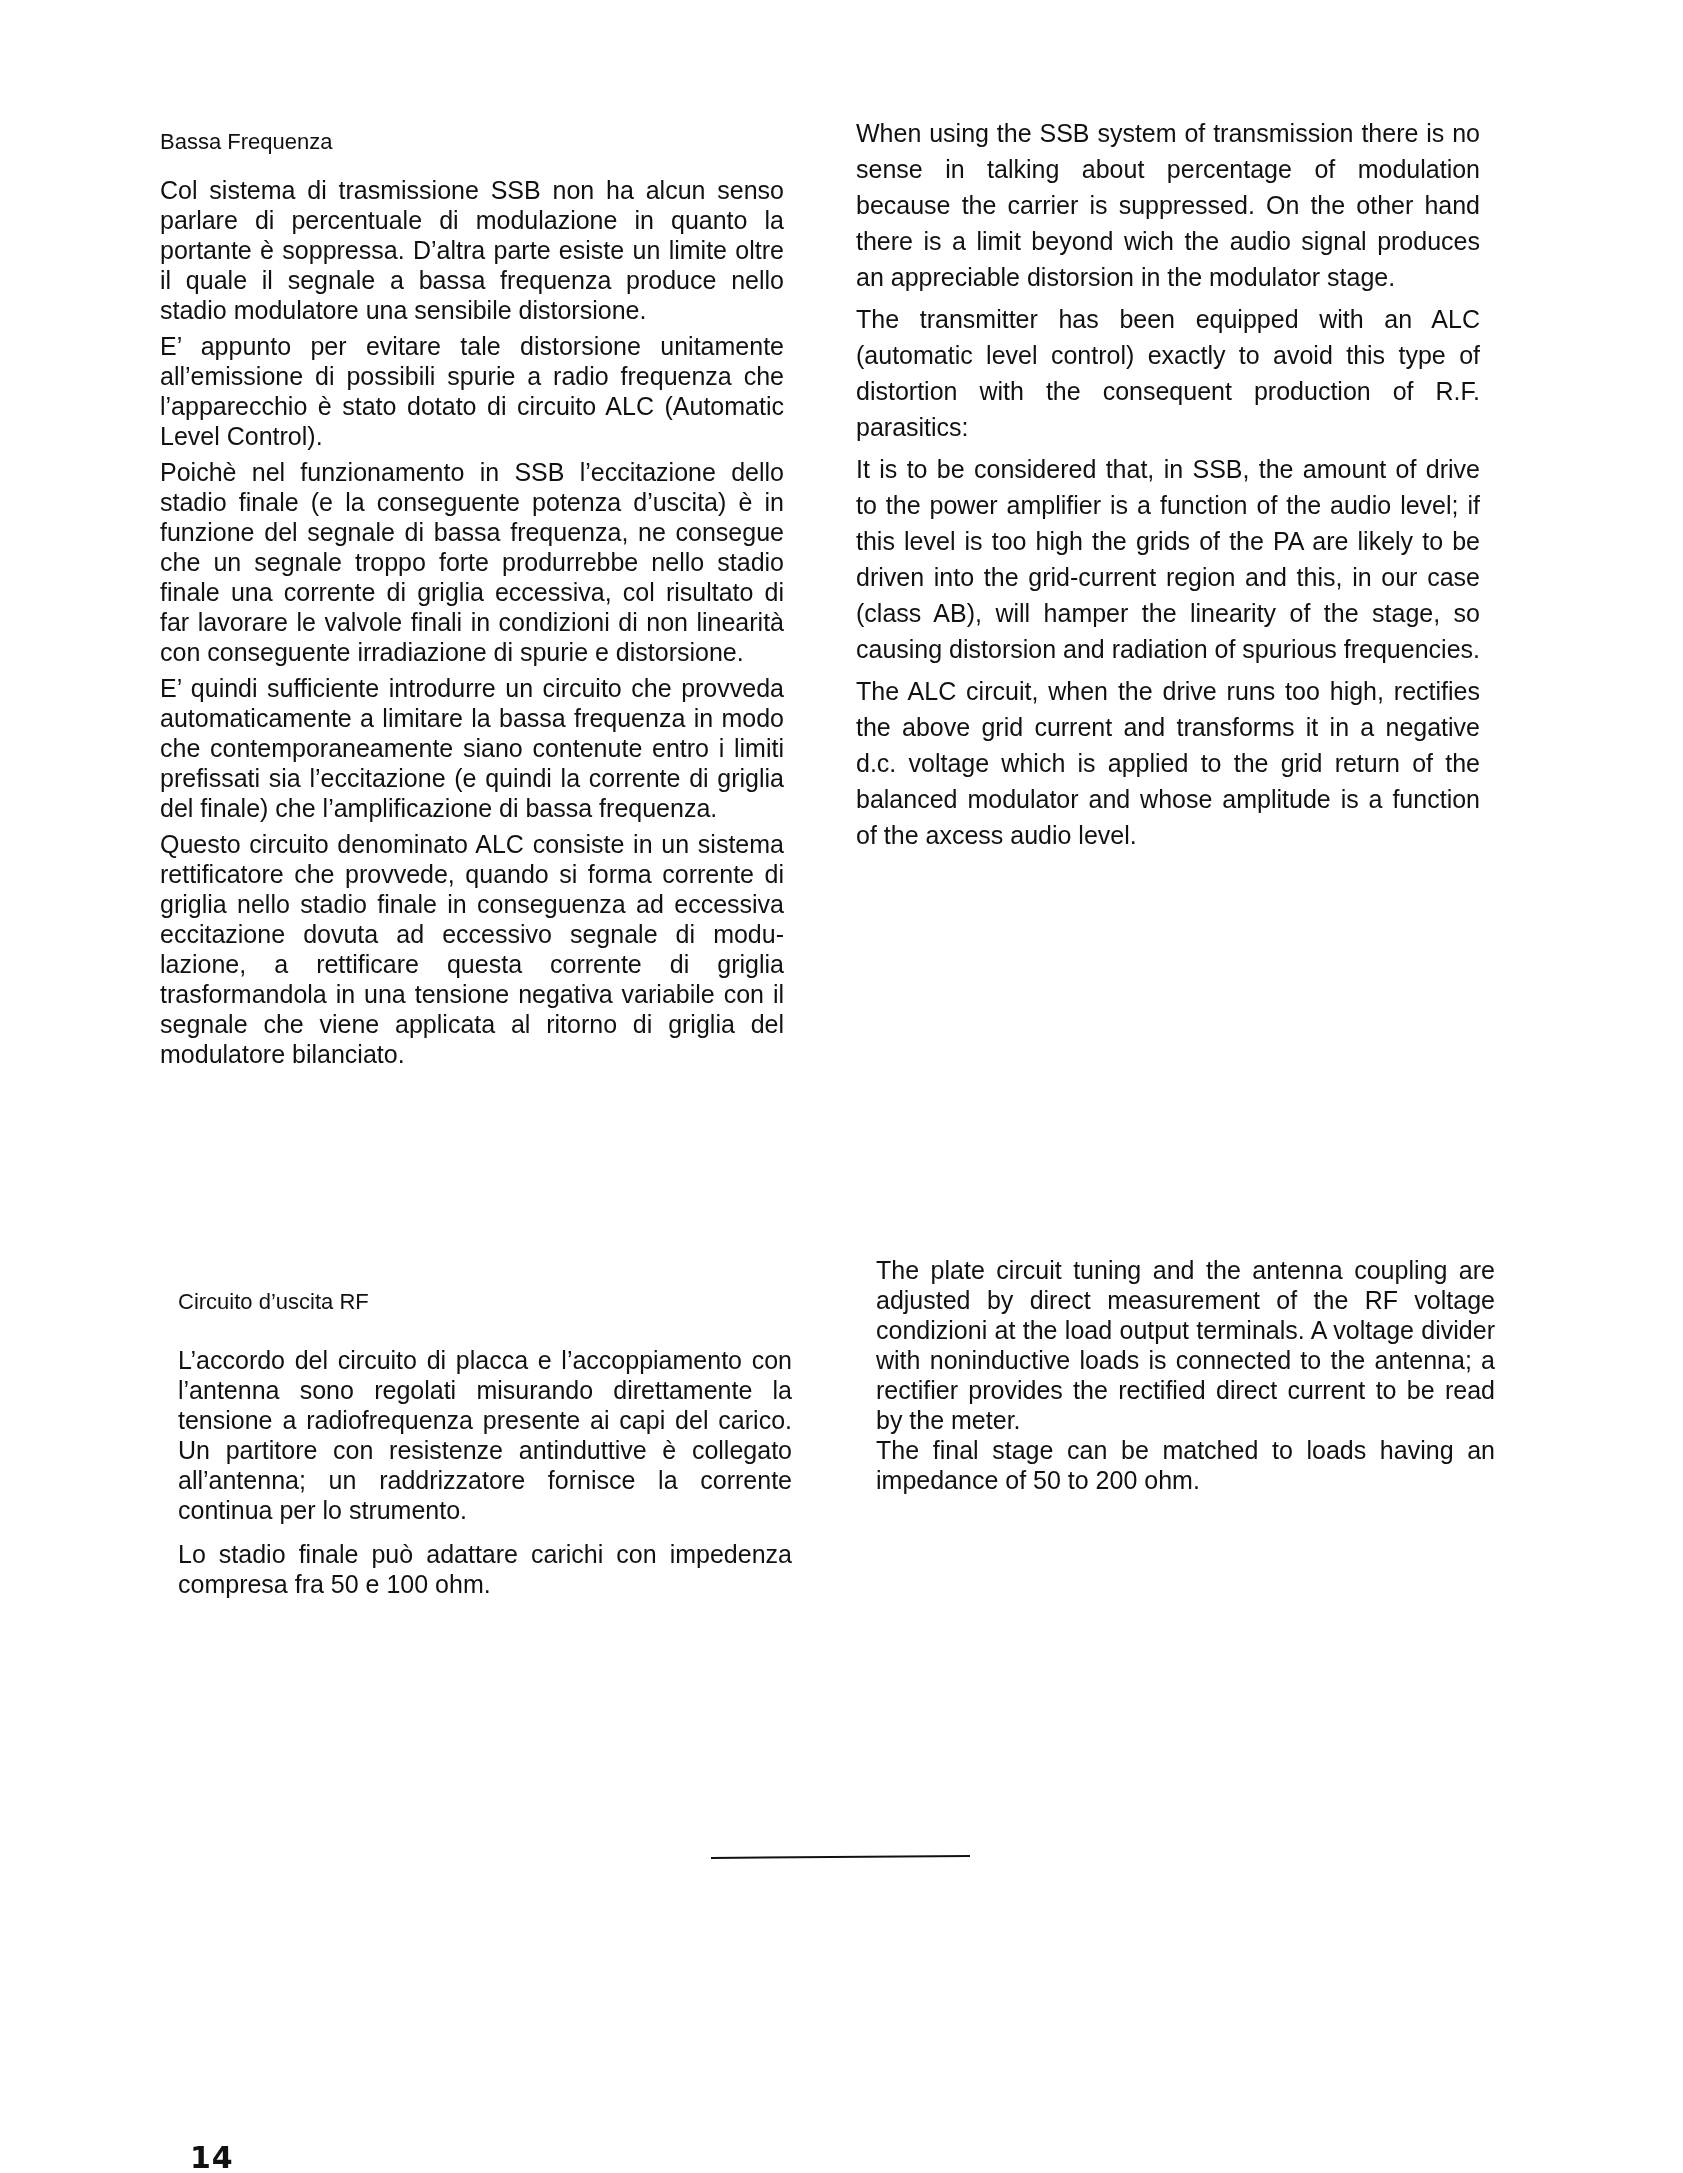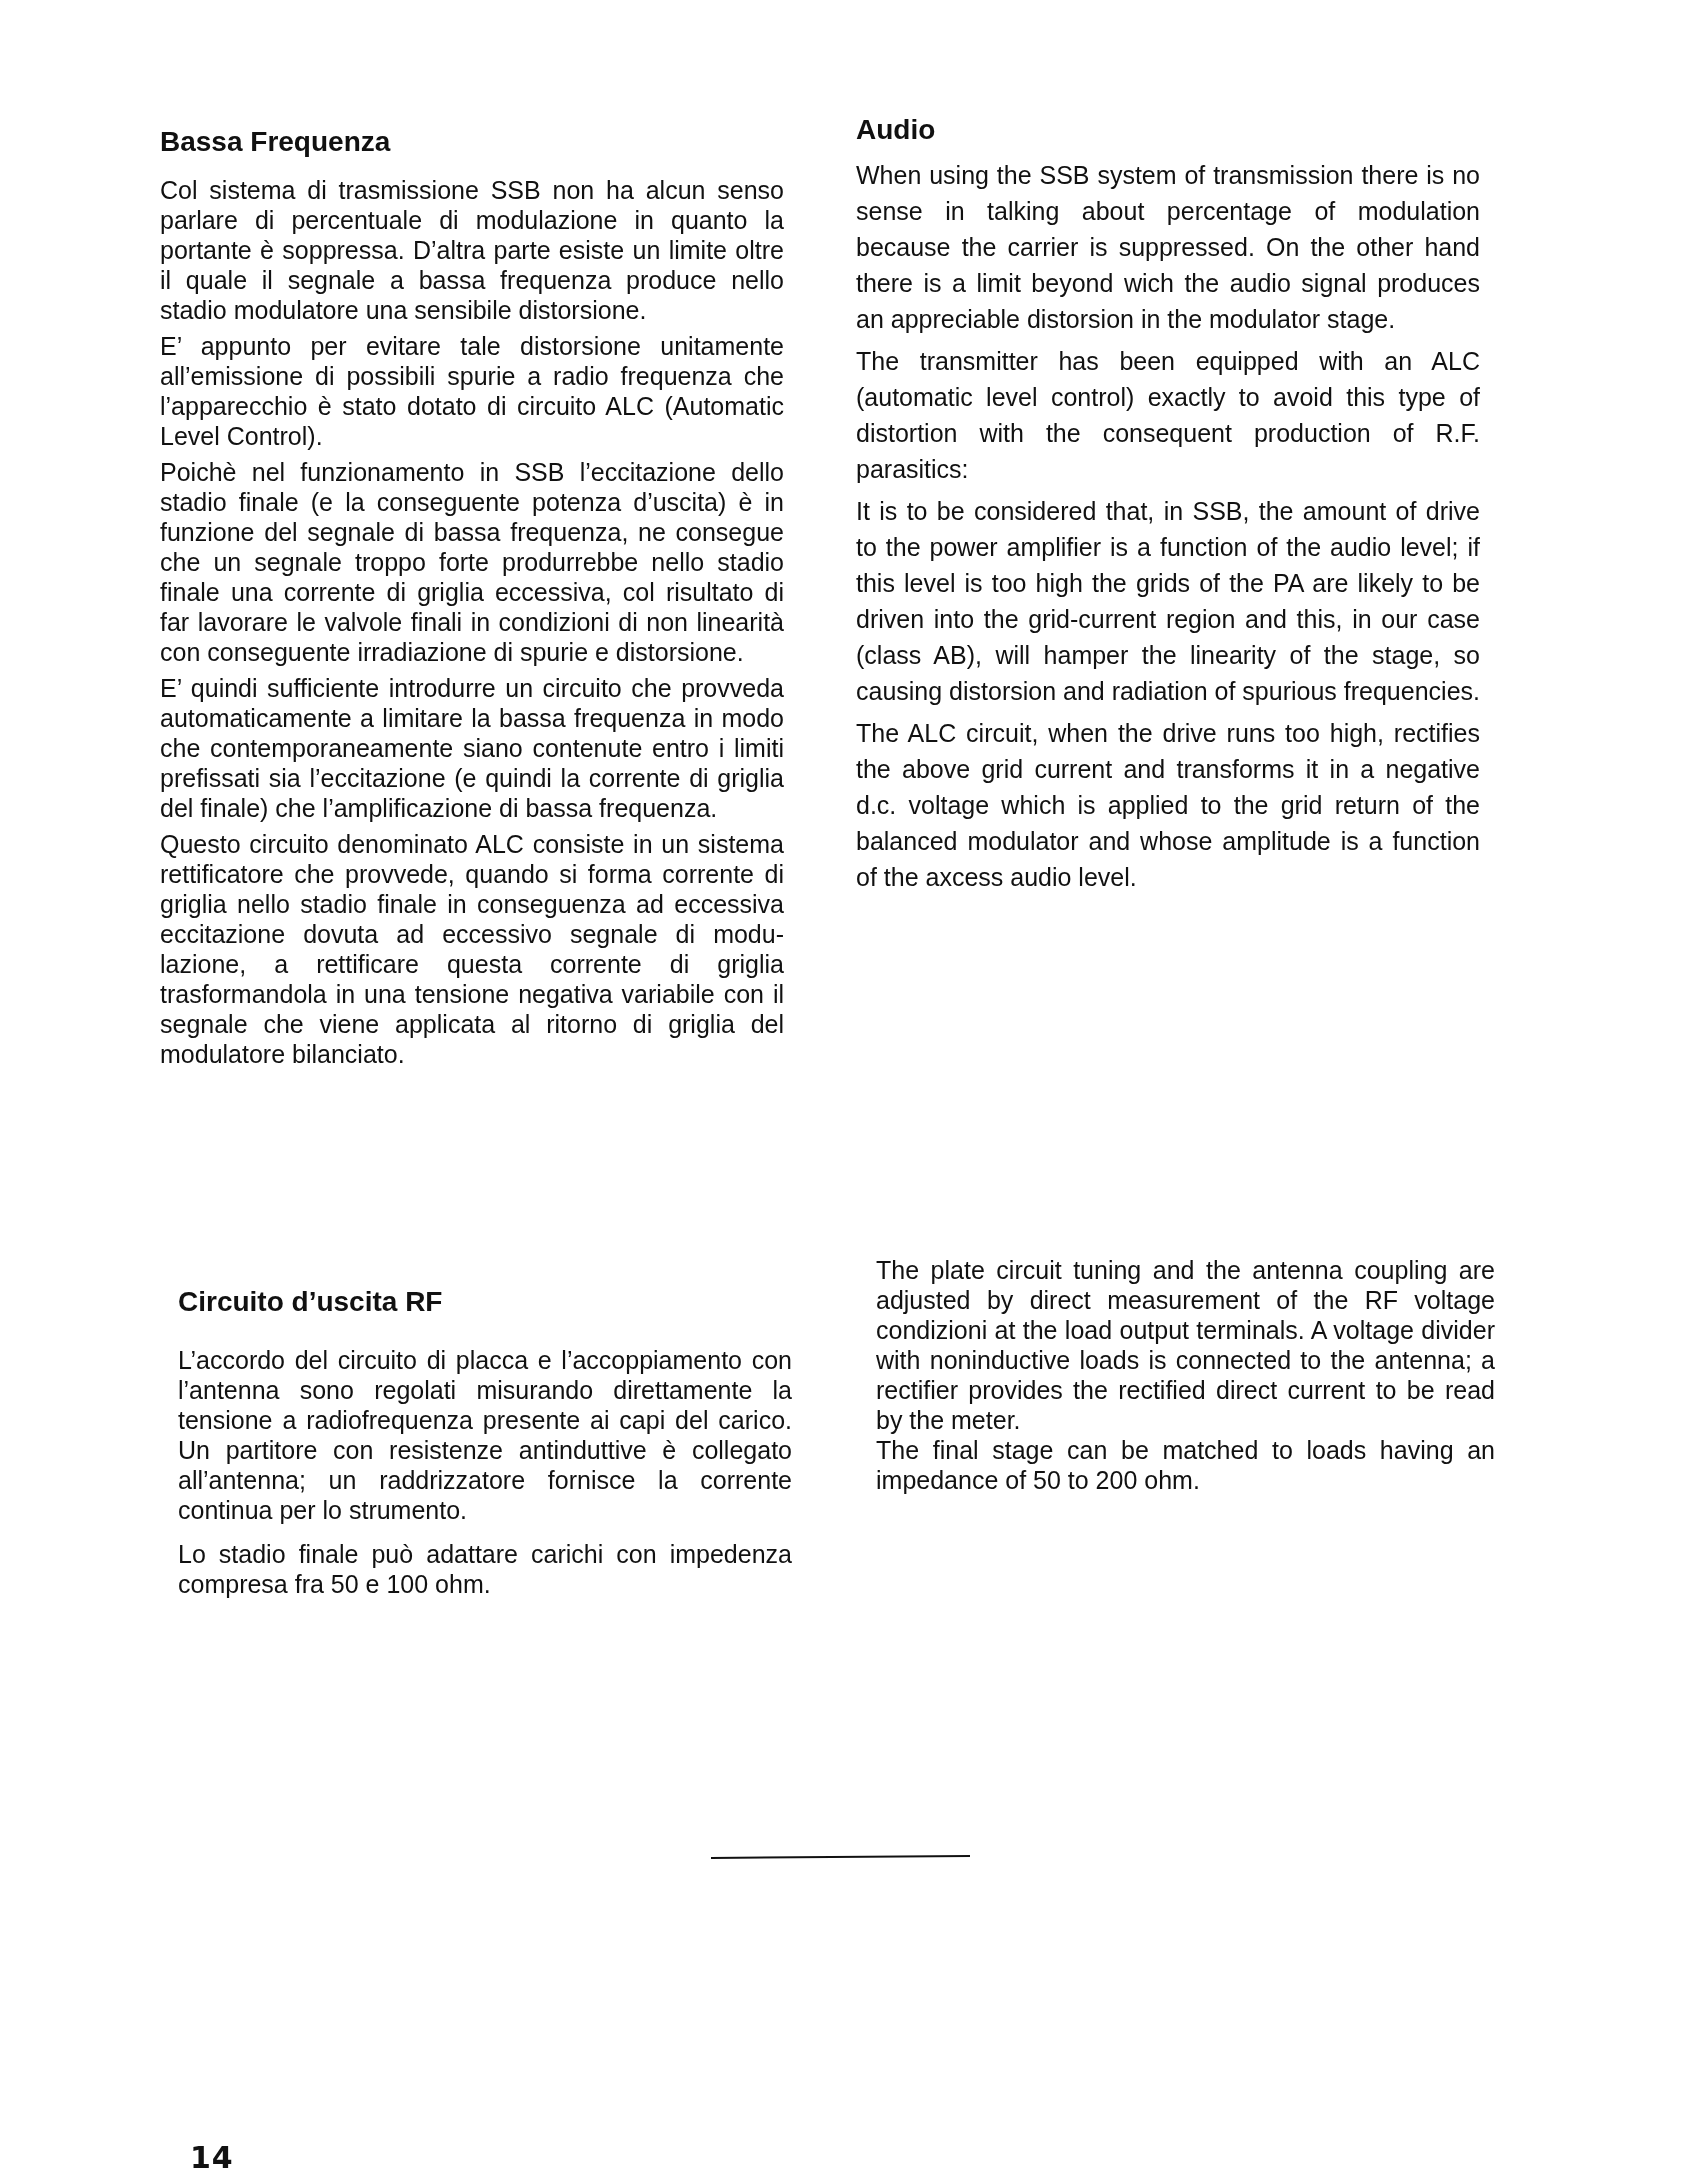--- a/index.html
+++ b/index.html
@@ -8,22 +8,22 @@
     color: #111111;
     font-family: "Liberation Sans", "DejaVu Sans", sans-serif;
   }
   .col {
     position: absolute;
     width: 624px;
   }
   .col-left { left: 160px; top: 127px; }
   .col-right { left: 856px; top: 115px; }
   .heading {
-    font-weight: bold;
-    font-size: 28px;
+    font-weight: normal;
+    font-size: 22px;
     margin: 0 0 18px 0;
     line-height: 30px;
   }
   .para {
     font-size: 25px;
     line-height: 30px;
     text-align: justify;
     margin: 0 0 6px 0;
     hyphens: manual;
   }
@@ -55,21 +55,20 @@
   <p class="para">Questo circuito denominato ALC consiste in un sistema rettificatore che provvede, quan­do si forma corrente di griglia nello stadio finale in conseguenza ad eccessiva eccita­zione dovuta ad eccessivo segnale di modu­lazione, a rettificare questa corrente di griglia trasformandola in una tensione negativa va­riabile con il segnale che viene applicata al ritorno di griglia del modulatore bilanciato.</p>
 </div>
 
 <div class="col left-section2">
   <div class="heading" style="margin-bottom:28px">Circuito d’uscita RF</div>
   <p class="para" style="margin-bottom:14px">L’accordo del circuito di placca e l’accop­piamento con l’antenna sono regolati misu­rando direttamente la tensione a radiofre­quenza presente ai capi del carico. Un parti­tore con resistenze antinduttive è collegato all’antenna; un raddrizzatore fornisce la cor­rente continua per lo strumento.</p>
   <p class="para" style="margin-bottom:10px">Lo stadio finale può adattare carichi con impedenza compresa fra 50 e 100 ohm.</p>
 </div>
 
 <div class="col col-right right">
-  <div class="heading" style="margin-bottom:12px">Audio</div>
   <p class="para">When using the SSB system of transmission there is no sense in talking about percentage of modulation because the carrier is suppres­sed. On the other hand there is a limit be­yond wich the audio signal produces an ap­preciable distorsion in the modulator stage.</p>
   <p class="para gap-l">The transmitter has been equipped with an ALC (automatic level control) exactly to avoid this type of distortion with the consequent production of R.F. parasitics:</p>
   <p class="para gap-l">It is to be considered that, in SSB, the amount of drive to the power amplifier is a function of the audio level; if this level is too high the grids of the PA are likely to be driven into the grid-current region and this, in our case (class AB), will hamper the linearity of the stage, so causing distorsion and radiation of spurious frequencies.</p>
   <p class="para gap-l">The ALC circuit, when the drive runs too high, rectifies the above grid current and transforms it in a negative d.c. voltage which is applied to the grid return of the balanced modulator and whose amplitude is a function of the axcess audio level.</p>
 </div>
 
 <div class="col right-section2 right">
   <p class="para tight">The plate circuit tuning and the antenna coupling are adjusted by direct measurement of the RF voltage condizioni at the load out­put terminals. A voltage divider with non­inductive loads is connected to the antenna; a rectifier provides the rectified direct current to be read by the meter.</p>
   <p class="para tight">The final stage can be matched to loads hav­ing an impedance of 50 to 200 ohm.</p>
 </div>

